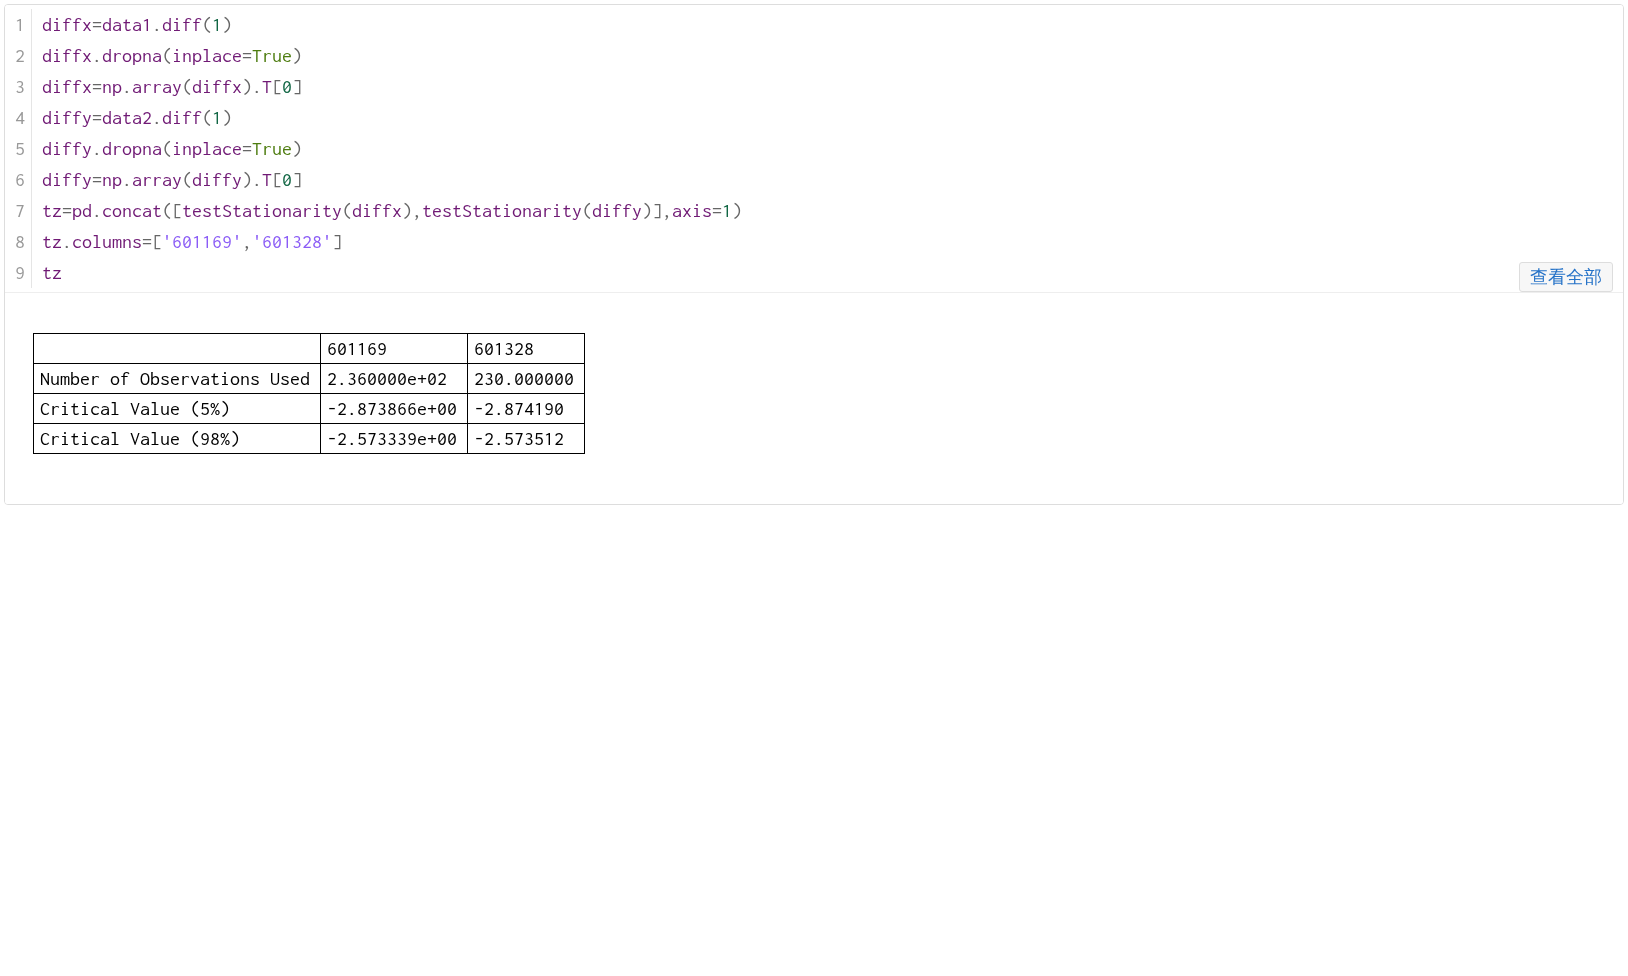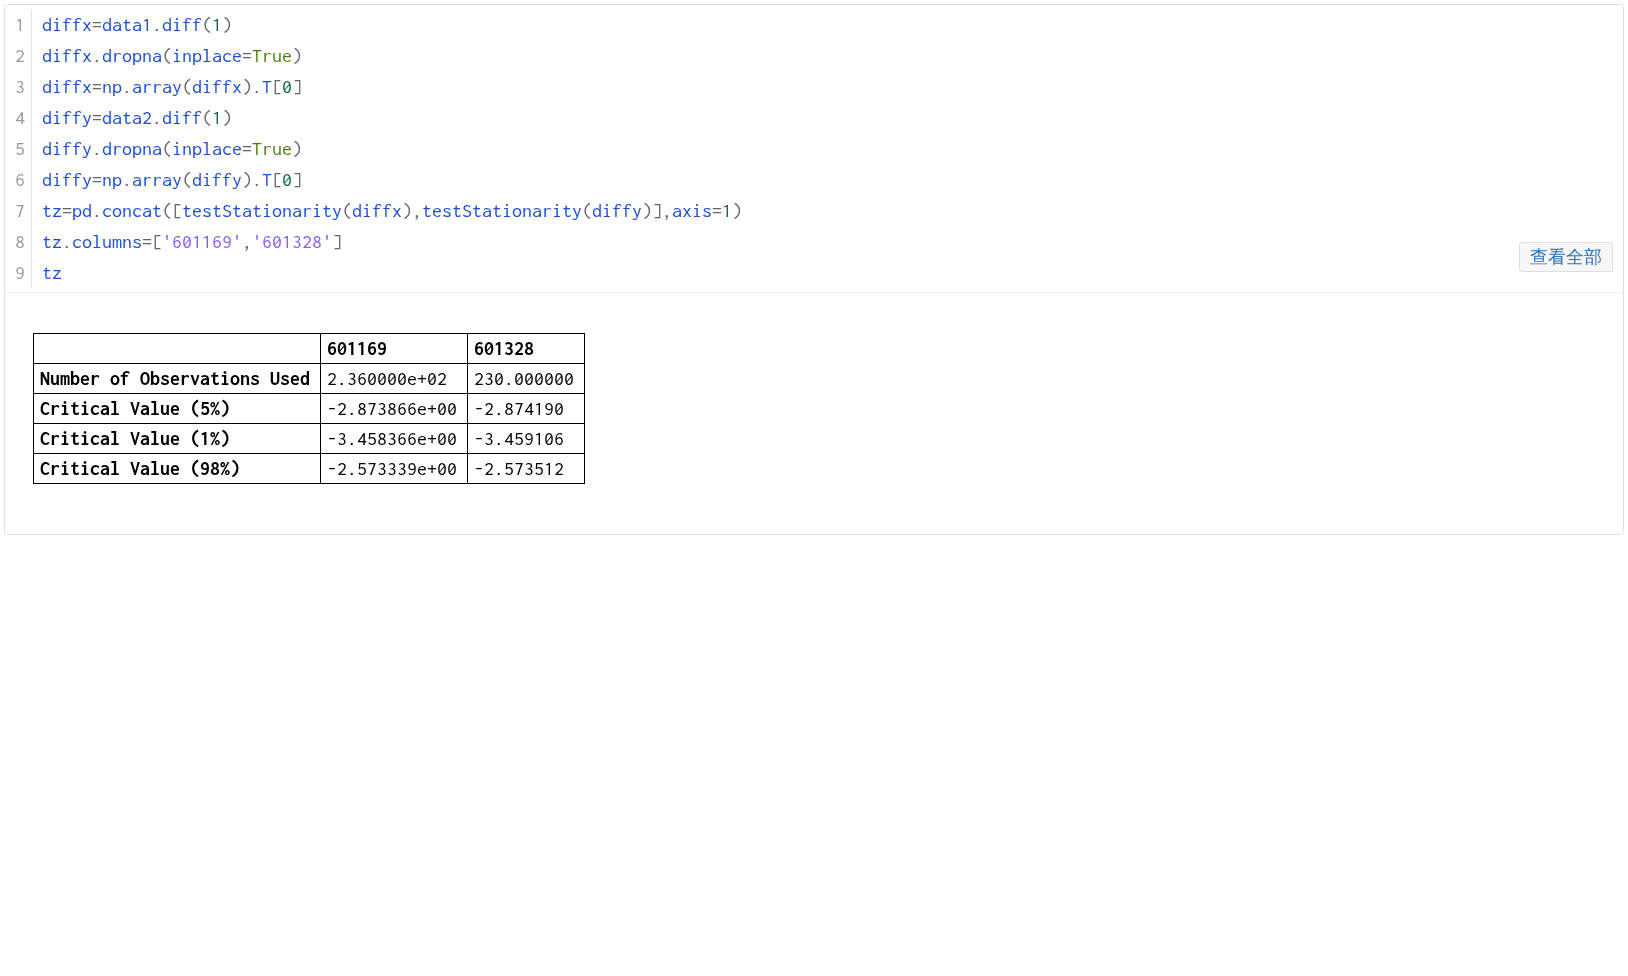--- a/index.html
+++ b/index.html
@@ -34,29 +34,29 @@
     line-height: 1.55;
   }
   .gutter .ln { display: block; }
   .code {
     flex: 1 1 auto;
     padding: 0 10px;
     white-space: pre;
     line-height: 1.55;
     color: #222;
   }
-  .tok-var   { color: #1d4ed8; }
+  .tok-var   { color: #701a75; }
   .tok-op    { color: #666; }
   .tok-num   { color: #116644; }
   .tok-str   { color: #8b5cf6; }
   .tok-bool  { color: #4d7c0f; }
   .show-all {
     position: absolute;
     right: 10px;
-    bottom: 20px;
+    bottom: 0;
     background: #f7f7f7;
     border: 1px solid #ddd;
     color: #2673c8;
     padding: 2px 10px;
     font-size: 18px;
     font-family: Liberation Serif, serif;
     border-radius: 3px;
     cursor: pointer;
   }
   .output-area {
@@ -69,21 +69,21 @@
     font-size: 20px;
   }
   table.df th, table.df td {
     border: 1.5px solid #000;
     padding: 4px 10px 4px 6px;
     text-align: left;
     vertical-align: middle;
     white-space: nowrap;
   }
   table.df th {
-    font-weight: bold;
+    font-weight: normal;
     margin-left: 20px;
   }
 </style>
 </head>
 <body>
 
 <div class="cell">
 
   <div class="code-area">
     <div class="gutter" id="gutter">
@@ -115,25 +115,20 @@
             <th>Number of Observations Used</th>
             <td>2.360000e+02</td>
             <td>230.000000</td>
           </tr>
           <tr>
             <th>Critical Value (5%)</th>
             <td>-2.873866e+00</td>
             <td>-2.874190</td>
           </tr>
           <tr>
-            <th>Critical Value (1%)</th>
-            <td>-3.458366e+00</td>
-            <td>-3.459106</td>
-          </tr>
-          <tr>
             <th>Critical Value (98%)</th>
             <td>-2.573339e+00</td>
             <td>-2.573512</td>
           </tr>
         </tbody>
     </table>
   </div>
 
 </div>
 

